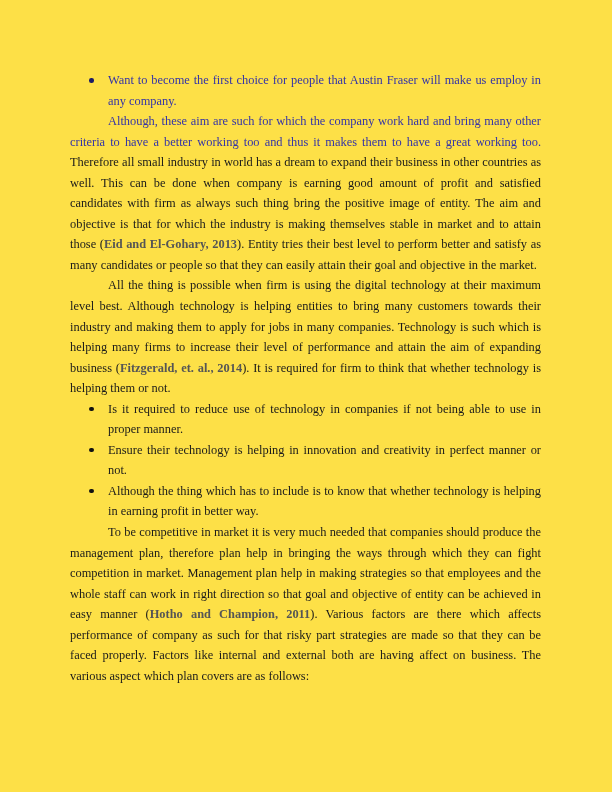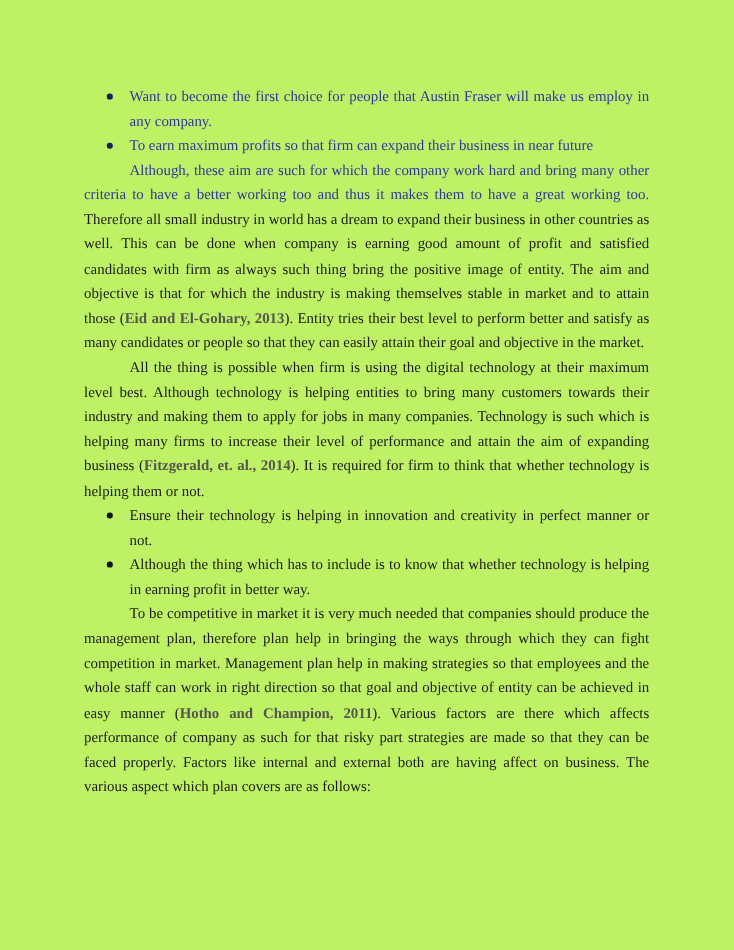--- a/index.html
+++ b/index.html
@@ -5,21 +5,21 @@
   html, body {
     margin: 0;
     padding: 0;
     background: #ffffff;
   }
   .page {
     position: relative;
     box-sizing: border-box;
     width: 612px;
     height: 792px;
-    background: #bef264;
+    background: #fde047;
     padding: 70px 71px 40px 70px;
     font-family: "Liberation Serif", "DejaVu Serif", serif;
     font-size: 12.4px;
     line-height: 20.55px;
     color: #1a1a1a;
     text-align: justify;
     overflow: hidden;
   }
   p.doc-para {
     margin: 0;
@@ -68,35 +68,35 @@
 </style>
 </head>
 <body>
 
 <div class="page">
 
   <ul class="doc-bullets blue-list">
     <li>
       <span>Want to become the first choice for people that Austin Fraser will make us employ in any company.</span>
     </li>
-    <li>
-      <span>To earn maximum profits so that firm can expand their business in near future</span>
-    </li>
   </ul>
 
   <p class="doc-para">
     <span class="blue-text">Although, these aim are such for which the company work hard and bring many other criteria to have a better working too and thus it makes them to have a great working too. </span>
     <span>Therefore all small industry in world has a dream to expand their business in other countries as well. This can be done when company is earning good amount of profit and satisfied candidates with firm as always such thing bring the positive image of entity. The aim and objective is that for which the industry is making themselves stable in market and to attain those (</span><span class="cite">Eid and El-Gohary, 2013</span><span>). Entity tries their best level to perform better and satisfy as many candidates or people so that they can easily attain their goal and objective in the market.</span>
   </p>
 
   <p class="doc-para">
     <span>All the thing is possible when firm is using the digital technology at their maximum level best. Although technology is helping entities to bring many customers towards their industry and making them to apply for jobs in many companies. Technology is such which is helping many firms to increase their level of performance and attain the aim of expanding business (</span><span class="cite">Fitzgerald, et. al., 2014</span><span>). It is required for firm to think that whether technology is helping them or not.</span>
   </p>
 
   <ul class="doc-bullets">
+    <li>
+      <span>Is it required to reduce use of technology in companies if not being able to use in proper manner.</span>
+    </li>
     <li>
       <span>Ensure their technology is helping in innovation and creativity in perfect manner or not.</span>
     </li>
     <li>
       <span>Although the thing which has to include is to know that whether technology is helping in earning profit in better way.</span>
     </li>
   </ul>
 
 
   <p class="doc-para">

